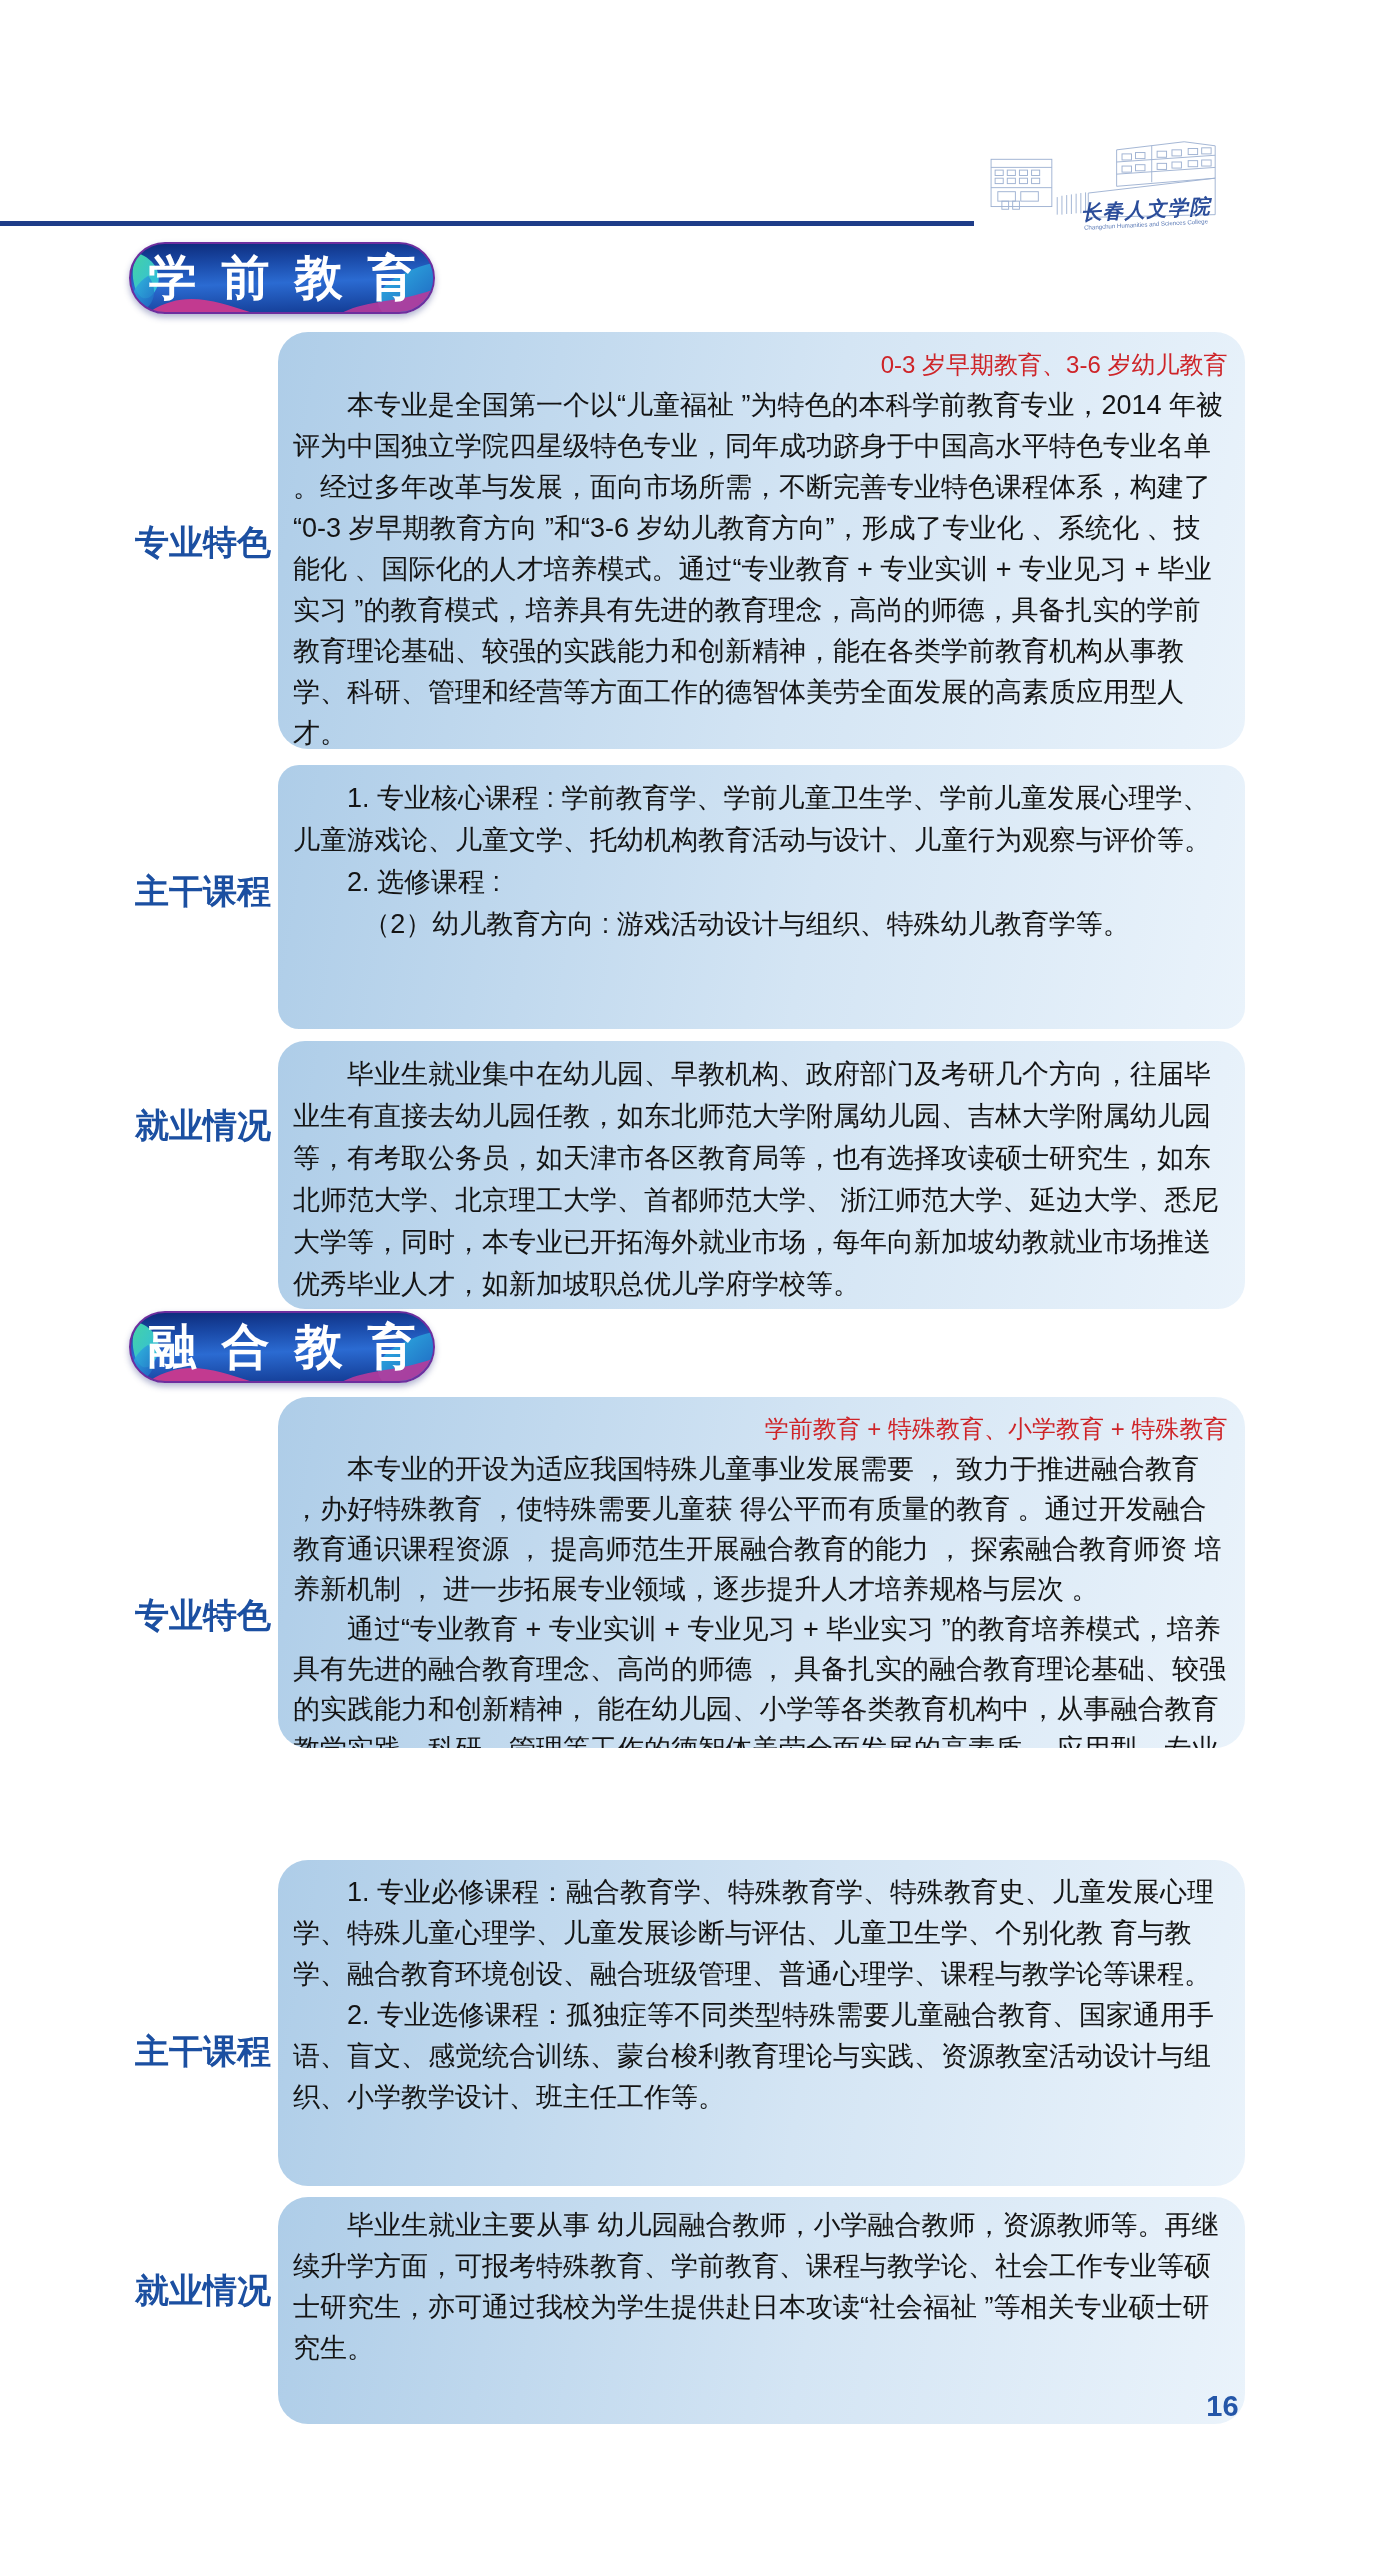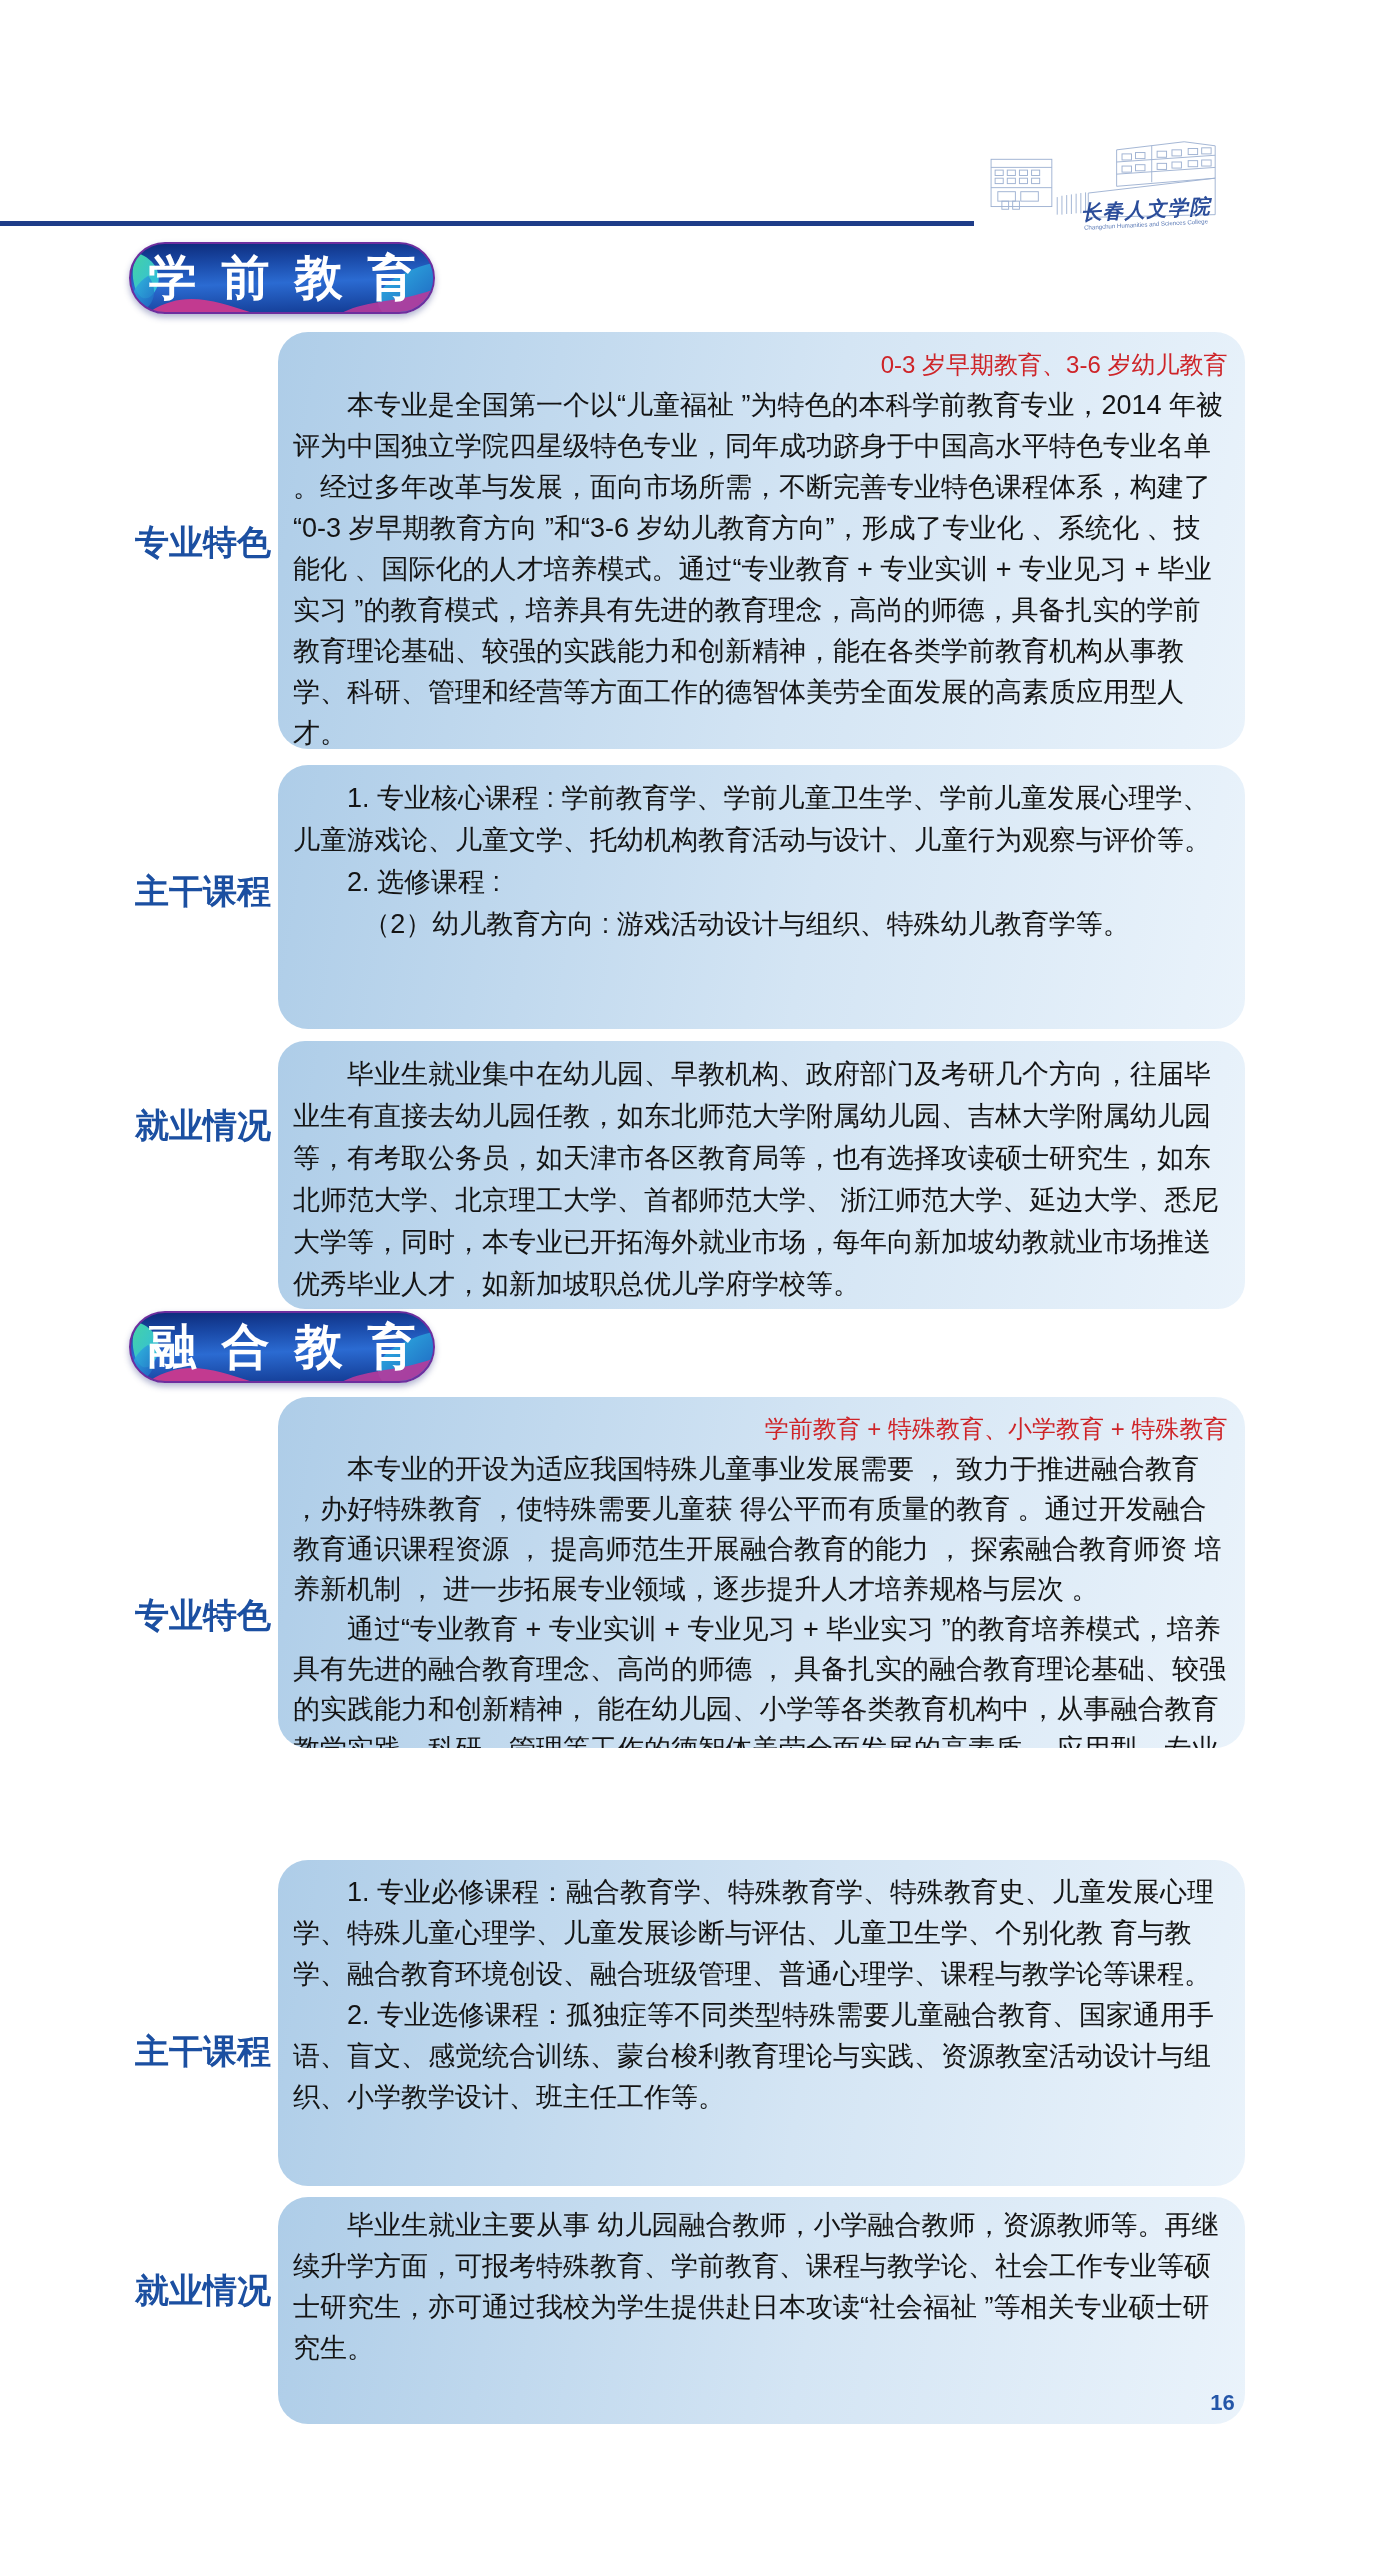--- a/index.html
+++ b/index.html
@@ -45,32 +45,32 @@
   .label-4{top:1593px;} .label-5{top:2029px;} .label-6{top:2268px;}
   
   .box{
     position:absolute;left:278px;width:967px;border-radius:30px;
     background:linear-gradient(100deg,#aecde8 0%,#d4e5f4 55%,#eaf3fb 100%);
     box-sizing:border-box;padding:12.2px 17.6px 0 15px;overflow:hidden;
     color:#141414;font-size:27px;
   }
   .box p{margin:0;}
   .box-1{top:332px;height:417px;line-height:41px;}
-  .box-2{top:765px;height:264px;line-height:42px;}
+  .box-2{top:765px;height:264px;line-height:42px;border-radius:21px;}
   .box-3{top:1041px;height:268px;line-height:42px;border-radius:27px;}
   .box-4{top:1397px;height:351px;line-height:40px;}
   .box-5{top:1860px;height:326px;line-height:41px;}
   .box-6{top:2197px;height:227px;line-height:41px;padding-top:8.1px;}
   .red-subtitle{color:#ce2428;font-weight:normal;font-size:24px;text-indent:2.2em;text-align:right;}
   .para{text-indent:2em;}
   .para-deep{text-indent:2.6em;}
   
   .page-number{
     position:absolute;left:1192px;top:2390px;width:61px;text-align:center;
-    color:#2456a8;font-size:22px;font-weight:600;
+    color:#2456a8;font-size:29px;font-weight:600;
   }
 </style>
 </head>
 <body>
 
 <svg width="0" height="0" style="position:absolute">
   <defs>
     <linearGradient id="gradTeal" x1="0" y1="0" x2="1" y2="1">
       <stop offset="0" stop-color="#45d3a5"></stop>
         <stop offset="1" stop-color="#2fb9e6"></stop>

